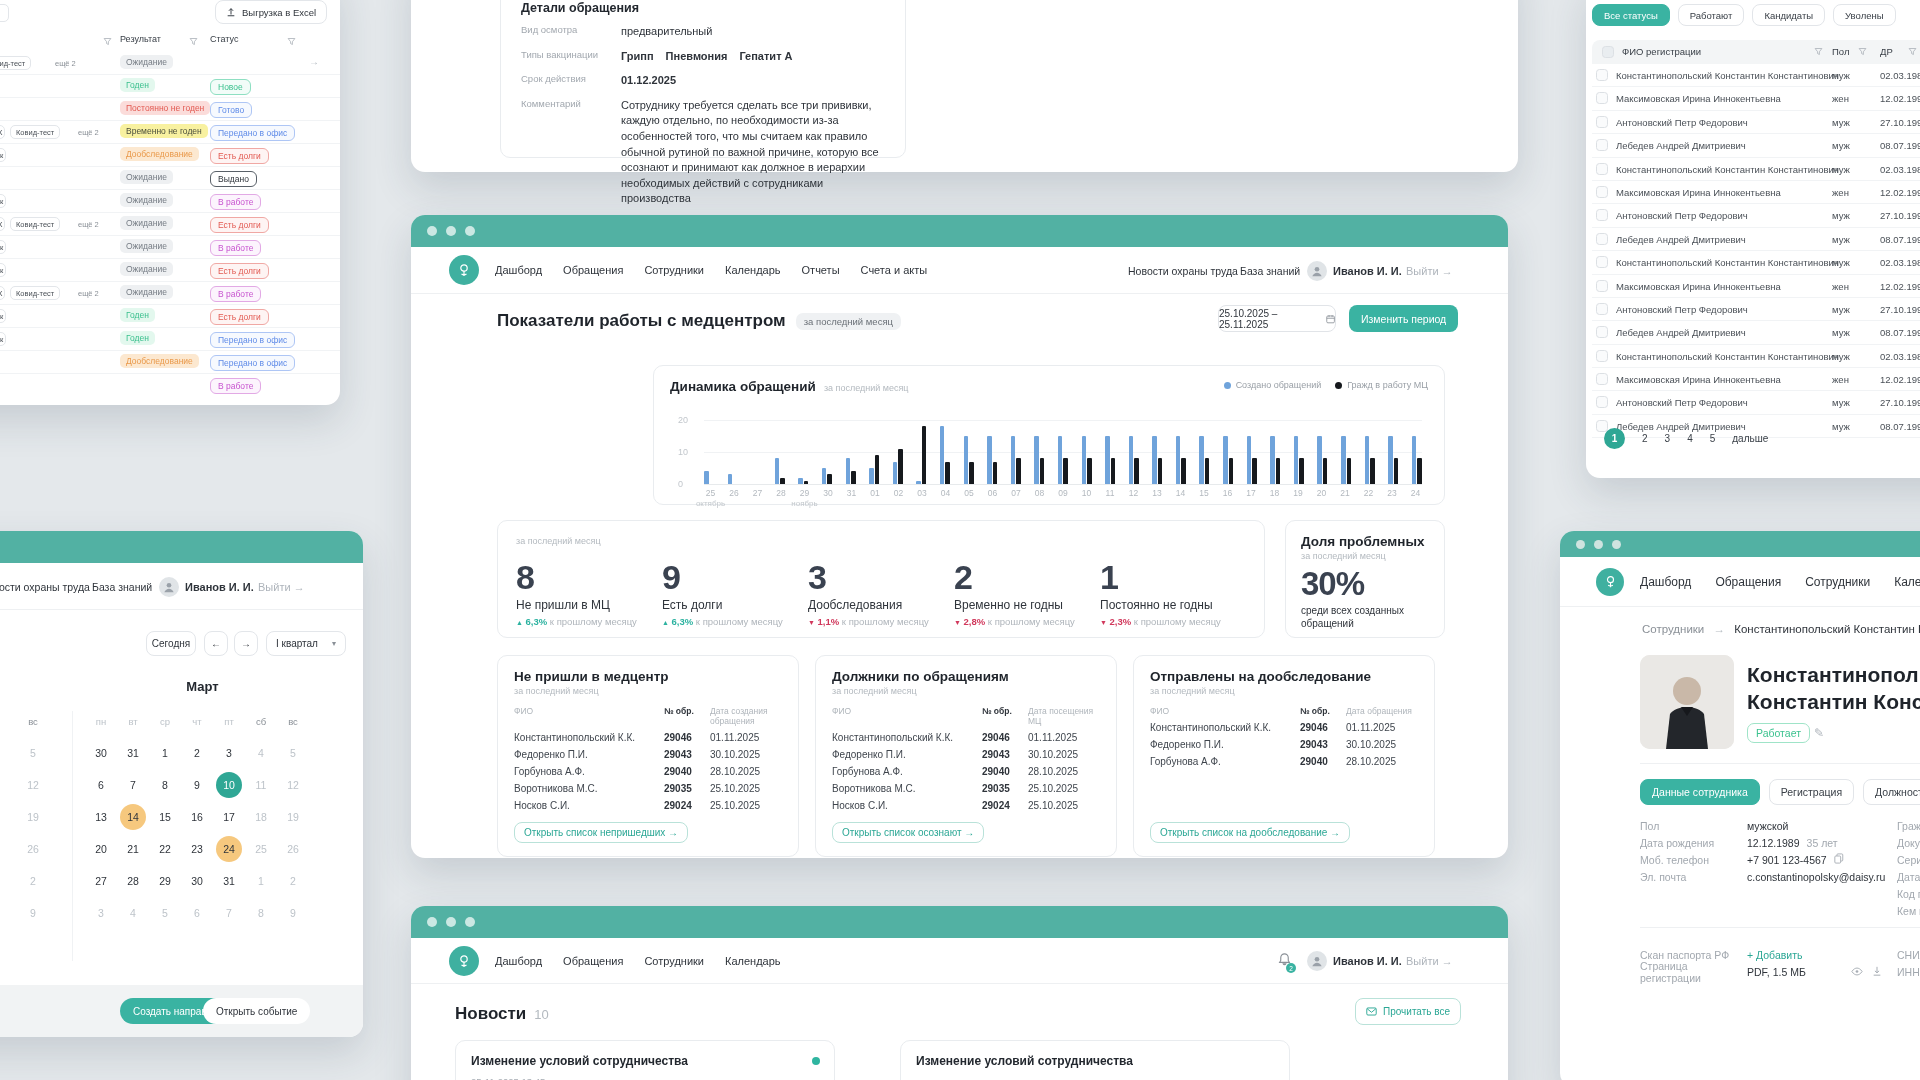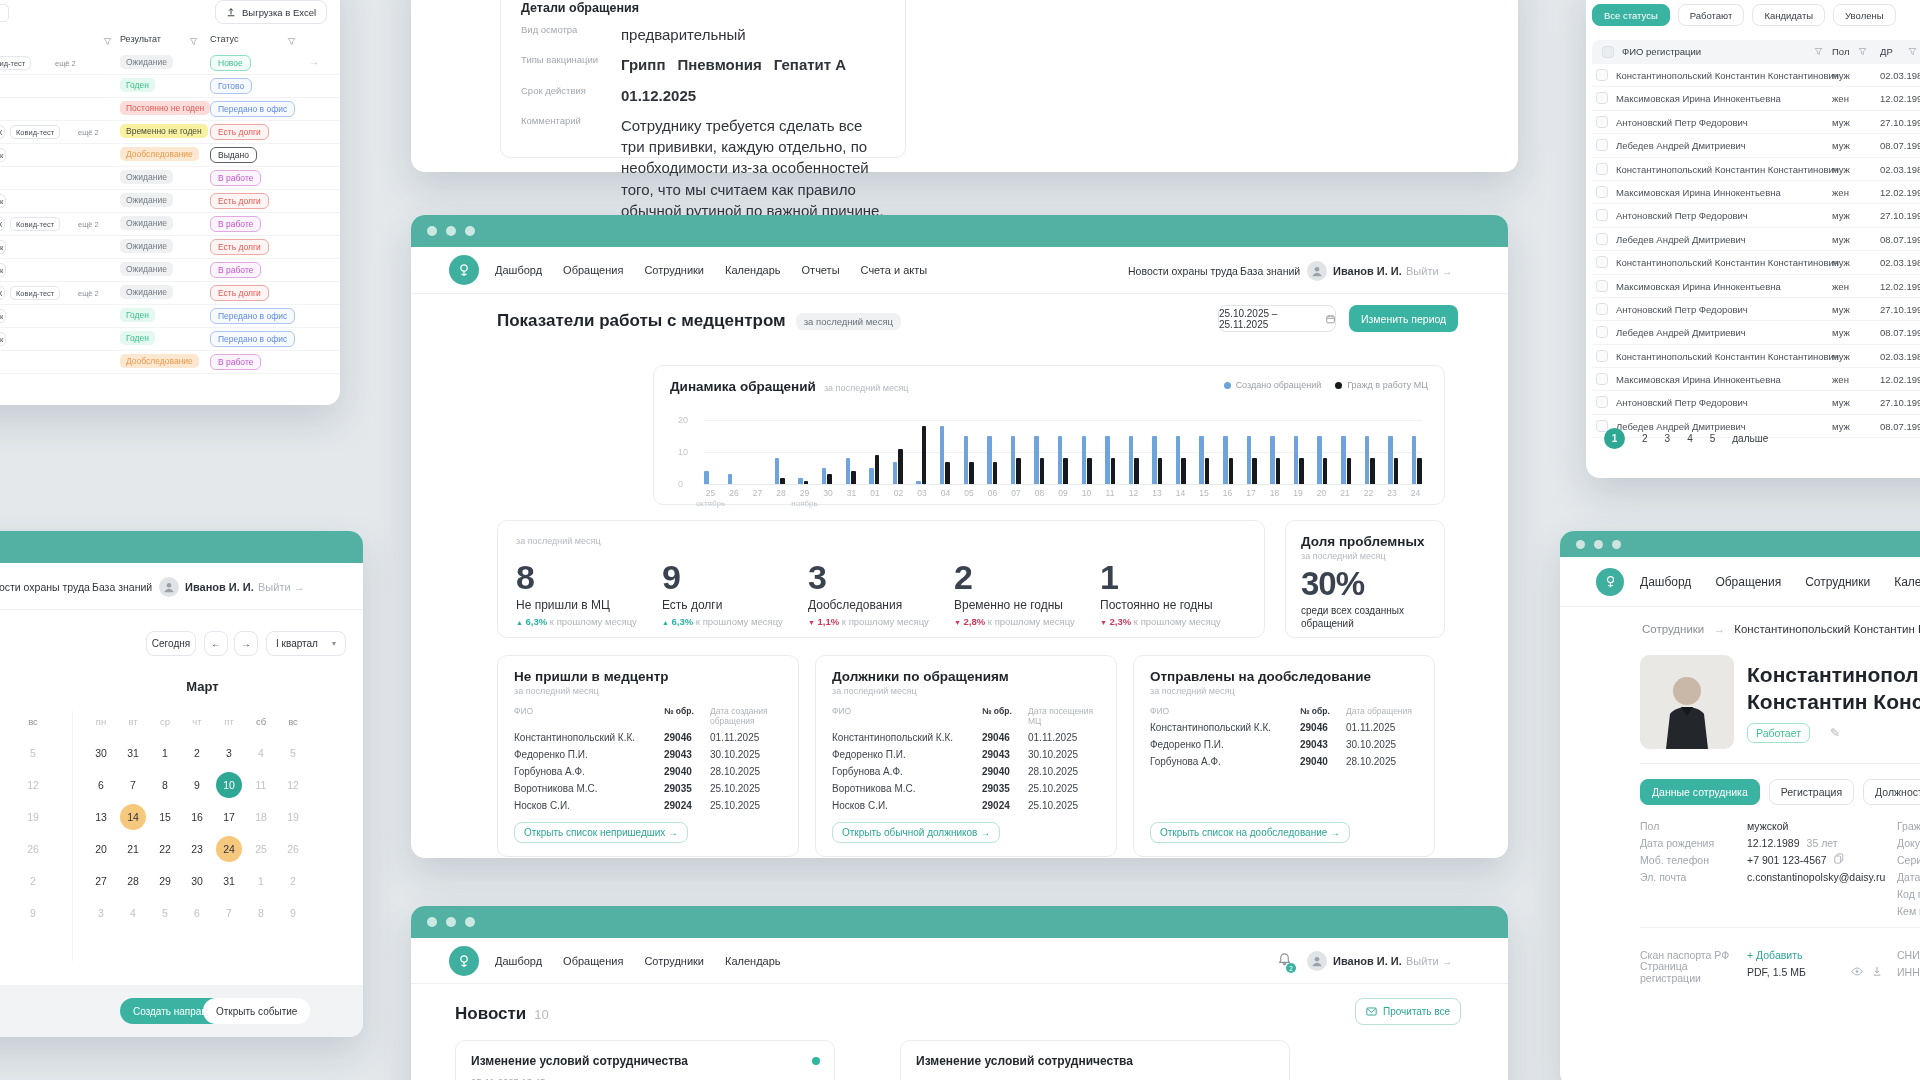--- a/index.html
+++ b/index.html
@@ -15,21 +15,21 @@
   .nav-link { font-size:10.5px; color:#2F343B; white-space:nowrap; position:absolute; top:18px; }
   .avatar { width:20px; height:20px; border-radius:50%; background:#E0E4E7; display:flex; align-items:center; justify-content:center; overflow:hidden; position:absolute; }
   .user-name { font-size:11px; font-weight:bold; color:#2F343B; position:absolute; white-space:nowrap; }
   .logout { font-size:11px; color:#AEB4BB; position:absolute; white-space:nowrap; }
   .badge-pill { display:inline-block; font-size:8.5px; padding:2px 6px; border-radius:5px; white-space:nowrap; }
   .b-wait { background:#EEF0F2; color:#757C84; }
   .b-fit { background:#E3F8EE; color:#38BF8C; }
   .b-unfit-perm { background:#FBDCDA; color:#E25A52; }
   .b-unfit-temp { background:#F8F1A0; color:#4A4E3C; }
   .b-recheck { background:#FCE8D0; color:#E9994A; }
-  .status-pill { display:inline-block; font-size:8.5px; padding:2px 7px; border-radius:6px; border:1px solid; background:#fff; white-space:nowrap; }
+  .status-pill { display:inline-block; font-size:8.5px; padding:2px 7px; border-radius:6px; border:1px solid; background:#fff; white-space:nowrap;margin-top:24px; }
   .s-new { color:#3CC28F; border-color:#8EDFC2; background:#F2FCF8; }
   .s-ready,.s-office { color:#5F8BE8; border-color:#AEC6F5; background:#F6F9FE; }
   .s-debt { color:#E25A52; border-color:#F0A8A4; background:#FEF4F3; }
   .s-issued { color:#2F343B; border-color:#596068; background:#fff; }
   .s-work { color:#C753CF; border-color:#E2A9E5; background:#FCF4FD; }
   .funnel { flex:none; }
   
   #win-requests { left:-757px; top:-28px; width:1097px; height:433px; }
   .req-export { position:absolute; left:972px; top:28px; height:24px; display:flex; align-items:center; gap:6px; border:1px solid #E3E6EA; border-radius:8px; padding:0 10px; font-size:9.5px; color:#2F343B; background:#fff; }
   .req-header { position:absolute; top:62px; left:0; right:0; height:16px; }
@@ -40,21 +40,21 @@
   .req-more { position:absolute; top:7px; font-size:7.5px; color:#8A9097; }
   .req-result { position:absolute; left:877px; top:3px; }
   .req-status { position:absolute; left:967px; top:3px; }
   .req-arrow { position:absolute; left:1066px; top:4px; font-size:10px; color:#B4BAC1; }
   
   #win-details { left:411px; top:-40px; width:1107px; height:212px; }
   .det-card { position:absolute; left:89px; top:22px; width:406px; height:176px; border:1px solid #E9ECEF; border-radius:10px; padding:18px 20px; background:#fff; }
   .det-title { font-size:12.5px; font-weight:bold; color:#23282F; }
   .det-row { display:flex; margin-top:9px; }
   .det-label { width:100px; flex:none; font-size:9.5px; color:#A2A8AF; }
-  .det-value { font-size:15px; color:#2F343B; width:286px; line-height:1.42; }
+  .det-value { font-size:11px; color:#2F343B; width:286px; line-height:1.42; }
   .det-bold { font-weight:bold; }
   .det-vacc span { margin-right:12px; font-weight:bold; }
   
   #win-emps { left:1586px; top:-20px; width:1097px; height:498px; }
   .emp-chips { position:absolute; left:6px; top:24px; display:flex; gap:8px; }
   .emp-chip { height:22px; display:flex; align-items:center; padding:0 11px; border-radius:8px; border:1px solid #E2E5E9; background:#fff; font-size:9.5px; color:#3A4048; }
   .emp-chip.active { background:#3AB3A2; border-color:#3AB3A2; color:#fff; }
   .emp-header { position:absolute; left:6px; top:60px; width:1080px; height:24px; background:#F3F5F6; border-radius:8px 8px 0 0; }
   .emp-header span { position:absolute; top:6px; font-size:9.5px; color:#3A4048; }
   .emp-rows { position:absolute; left:6px; top:84px; width:1080px; }
@@ -143,21 +143,21 @@
   .bell-wrap { position:absolute; } .bell-badge { position:absolute; right:-4px; bottom:-2px; width:10px; height:10px; background:#3AB3A2; border-radius:50%; color:#fff; font-size:6.5px; display:flex; align-items:center; justify-content:center; }
   
   #win-prof { left:1560px; top:531px; width:1100px; height:556px; }
   #win-prof .titlebar { height:26px; } #win-prof .tb-dot { background:#CFE3DF; width:9px; height:9px; }
   #win-prof .navbar { height:50px; padding-left:36px; }
   #win-prof .nav-item { font-size:12px; }
   .crumb { position:absolute; left:82px; top:92px; font-size:11.5px; color:#8A9097; white-space:nowrap; }
   .crumb b { color:#2F343B; font-weight:normal; }
   .photo { position:absolute; left:80px; top:124px; width:94px; height:94px; border-radius:10px; background:#E9E7E4; overflow:hidden; }
   .prof-name { position:absolute; left:187px; top:130px; font-size:21px; font-weight:bold; color:#1F242B; line-height:1.3; white-space:nowrap; }
-  .prof-status-row { position:absolute; left:187px; top:192px; display:flex; align-items:center; gap:20px; }
+  .prof-status-row { position:absolute; left:187px; top:192px; display:flex; align-items:center; gap:4px; }
   .status-work { border:1px solid #9FE4C8; color:#3CC28F; font-size:10.5px; border-radius:7px; padding:3px 8px; background:#fff; }
   .pencil { color:#AEB4BB; font-size:12px; }
   .prof-div { position:absolute; left:80px; right:-40px; height:1px; background:#EEF0F2; }
   .prof-tabs { position:absolute; left:80px; top:248px; display:flex; gap:9px; }
   .tab { height:26px; display:flex; align-items:center; padding:0 11px; border-radius:8px; border:1px solid #E2E5E9; background:#fff; font-size:10.5px; color:#3A4048; white-space:nowrap; }
   .tab.active { background:#3AB3A2; border-color:#3AB3A2; color:#fff; }
   .prof-fields { position:absolute; left:80px; top:286px; }
   .pf-row { display:flex; height:17px; align-items:center; }
   .pf-label { width:107px; flex:none; font-size:10.5px; color:#A2A8AF; }
   .pf-value { font-size:10.5px; color:#2F343B; white-space:nowrap; display:flex; align-items:center; gap:7px; }
@@ -754,21 +754,21 @@
         <div class="mini-row">
           <span class="mc-name">Воротникова М.С.</span>
           <span class="mc-num">29035</span>
           <span class="mc-date">25.10.2025</span>
         </div>
         <div class="mini-row">
           <span class="mc-name">Носков С.И.</span>
           <span class="mc-num">29024</span>
           <span class="mc-date">25.10.2025</span>
         </div>
-        <span class="btn-outline">Открыть обычной должников →</span>
+        <span class="btn-outline">Открыть список осознают →</span>
       </div>
       <div class="mini-card" style="left: 722px;">
         <div class="card-title">Отправлены на дообследование</div>
         <div class="card-sub">за последний месяц</div>
         <div class="mini-head">
           <span class="mc-name">ФИО</span>
           <span class="mc-num">№ обр.</span>
           <span class="mc-date">Дата обращения</span>
         </div>
         <div class="mini-row">

